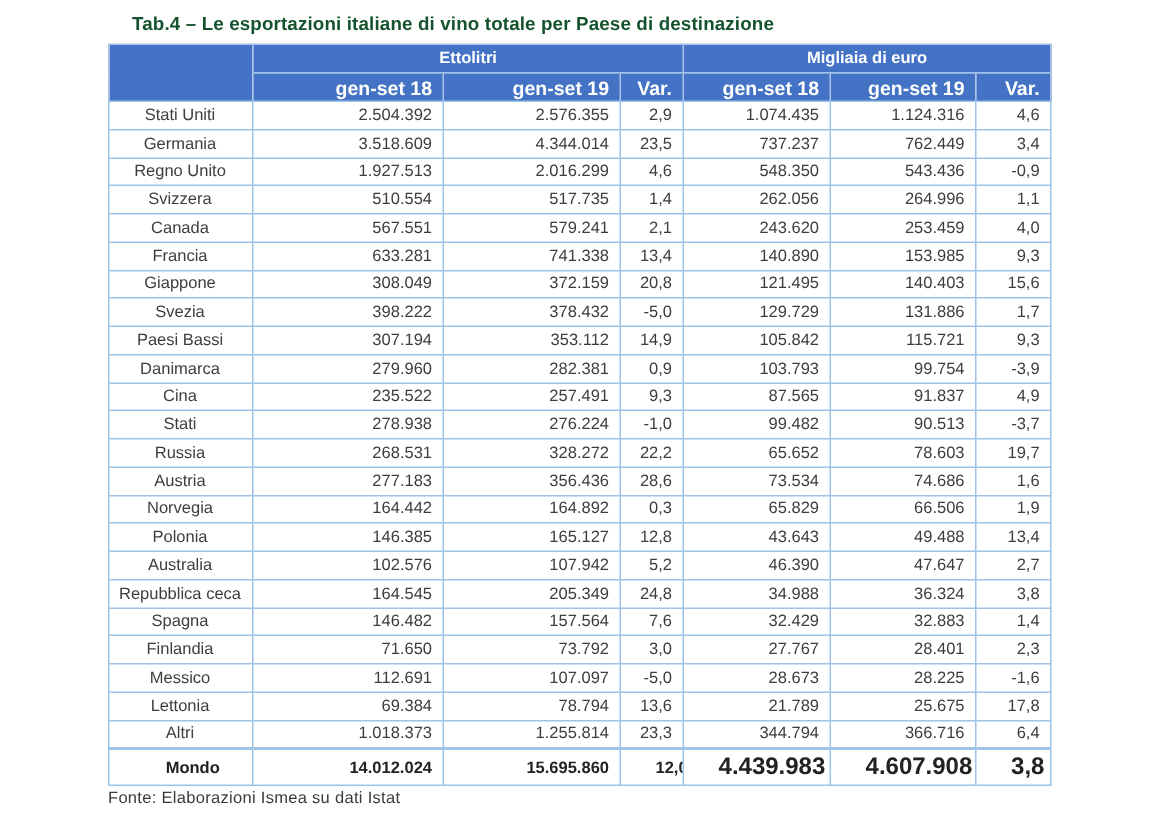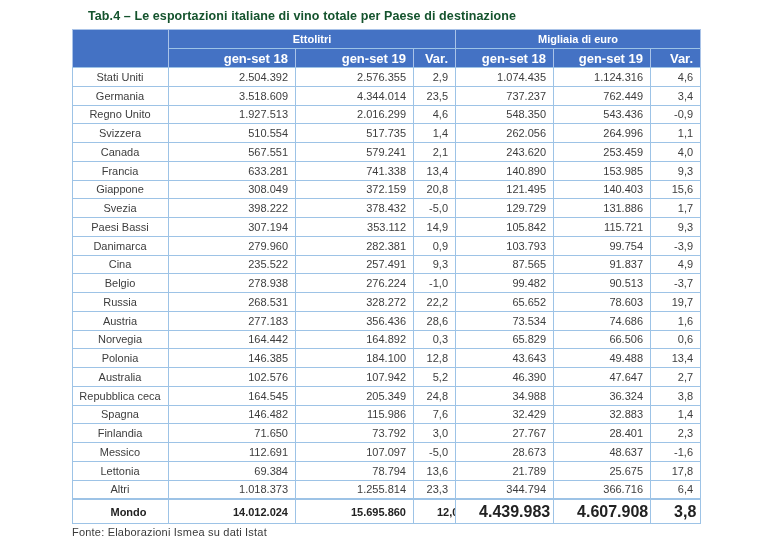--- a/index.html
+++ b/index.html
@@ -215,21 +215,21 @@
         <tr>
           <td class="country">Cina</td>
           <td class="num">235.522</td>
           <td class="num">257.491</td>
           <td class="num">9,3</td>
           <td class="num">87.565</td>
           <td class="num">91.837</td>
           <td class="num">4,9</td>
         </tr>
         <tr>
-          <td class="country">Belgio</td>
+          <td class="country">Stati</td>
           <td class="num">278.938</td>
           <td class="num">276.224</td>
           <td class="num">-1,0</td>
           <td class="num">99.482</td>
           <td class="num">90.513</td>
           <td class="num">-3,7</td>
         </tr>
         <tr>
           <td class="country">Russia</td>
           <td class="num">268.531</td>
@@ -248,26 +248,26 @@
           <td class="num">74.686</td>
           <td class="num">1,6</td>
         </tr>
         <tr>
           <td class="country">Norvegia</td>
           <td class="num">164.442</td>
           <td class="num">164.892</td>
           <td class="num">0,3</td>
           <td class="num">65.829</td>
           <td class="num">66.506</td>
-          <td class="num">0,6</td>
+          <td class="num">1,9</td>
         </tr>
         <tr>
           <td class="country">Polonia</td>
           <td class="num">146.385</td>
-          <td class="num">184.100</td>
+          <td class="num">165.127</td>
           <td class="num">12,8</td>
           <td class="num">43.643</td>
           <td class="num">49.488</td>
           <td class="num">13,4</td>
         </tr>
         <tr>
           <td class="country">Australia</td>
           <td class="num">102.576</td>
           <td class="num">107.942</td>
           <td class="num">5,2</td>
@@ -280,42 +280,42 @@
           <td class="num">164.545</td>
           <td class="num">205.349</td>
           <td class="num">24,8</td>
           <td class="num">34.988</td>
           <td class="num">36.324</td>
           <td class="num">3,8</td>
         </tr>
         <tr>
           <td class="country">Spagna</td>
           <td class="num">146.482</td>
-          <td class="num">115.986</td>
+          <td class="num">157.564</td>
           <td class="num">7,6</td>
           <td class="num">32.429</td>
           <td class="num">32.883</td>
           <td class="num">1,4</td>
         </tr>
         <tr>
           <td class="country">Finlandia</td>
           <td class="num">71.650</td>
           <td class="num">73.792</td>
           <td class="num">3,0</td>
           <td class="num">27.767</td>
           <td class="num">28.401</td>
           <td class="num">2,3</td>
         </tr>
         <tr>
           <td class="country">Messico</td>
           <td class="num">112.691</td>
           <td class="num">107.097</td>
           <td class="num">-5,0</td>
           <td class="num">28.673</td>
-          <td class="num">48.637</td>
+          <td class="num">28.225</td>
           <td class="num">-1,6</td>
         </tr>
         <tr>
           <td class="country">Lettonia</td>
           <td class="num">69.384</td>
           <td class="num">78.794</td>
           <td class="num">13,6</td>
           <td class="num">21.789</td>
           <td class="num">25.675</td>
           <td class="num">17,8</td>

